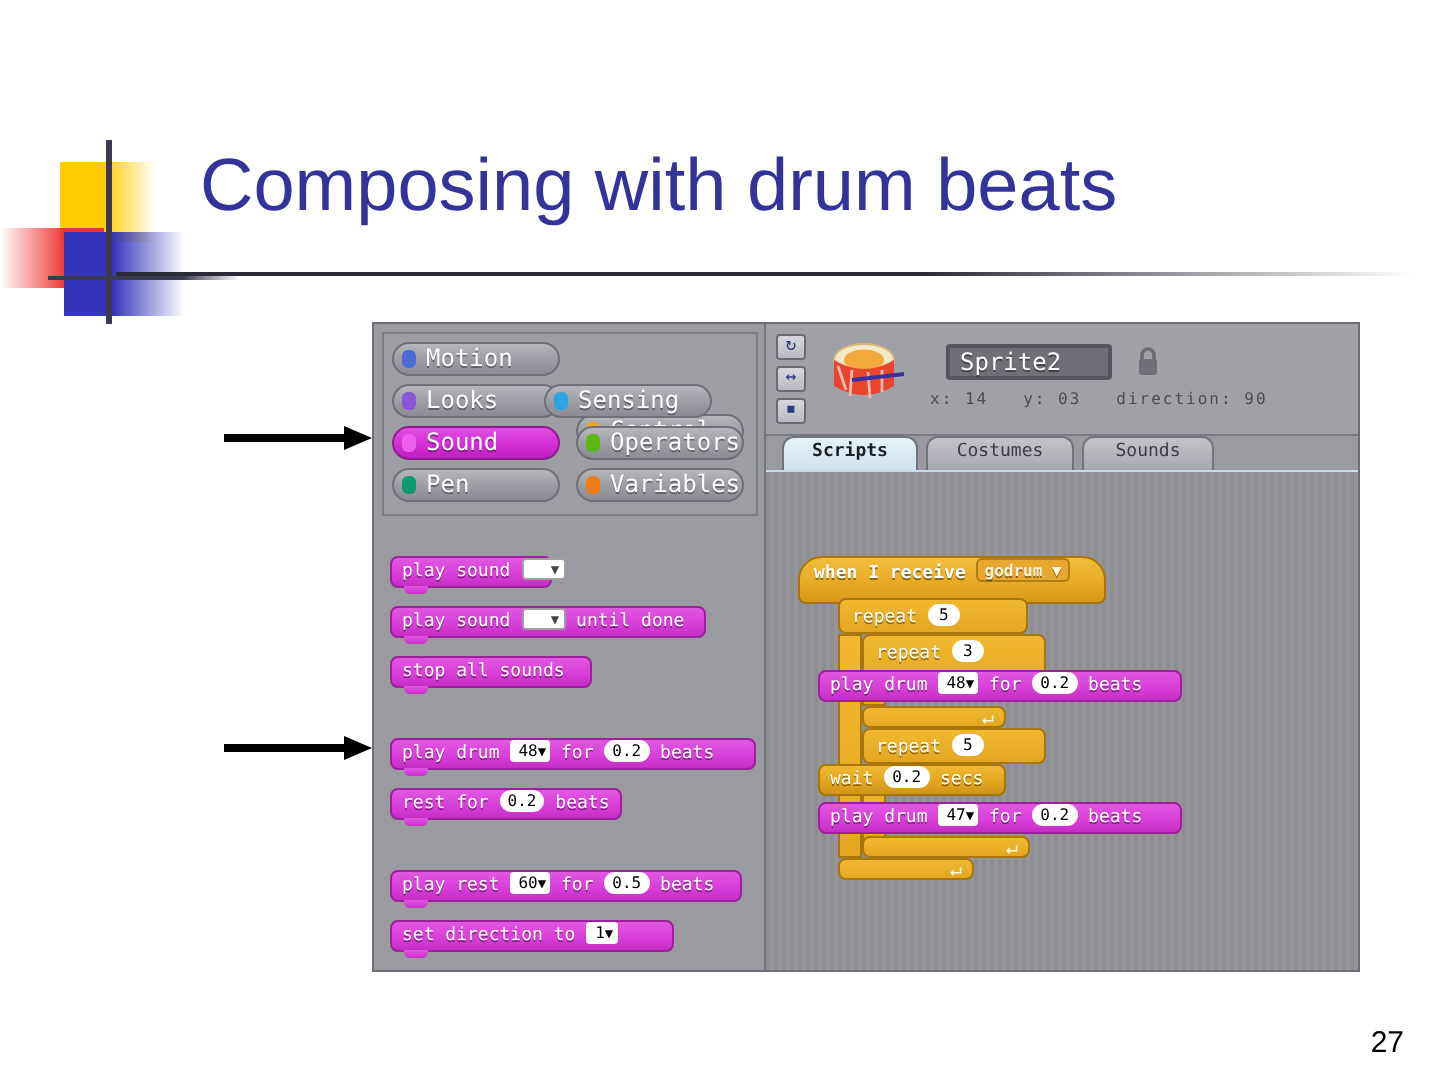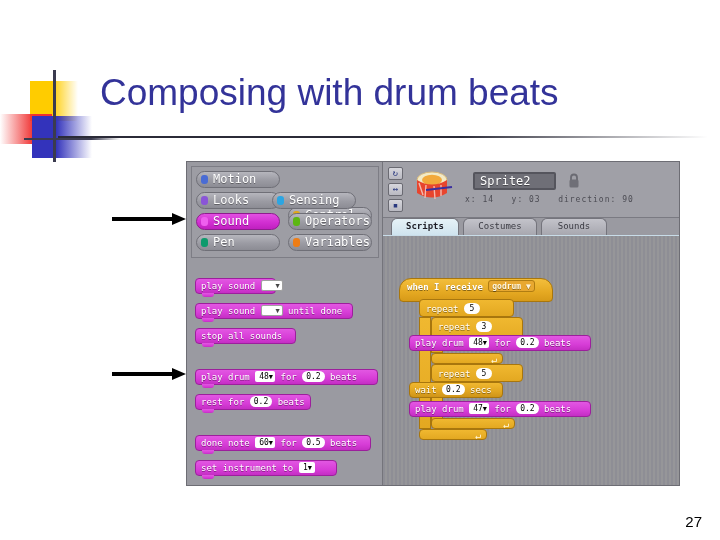--- a/index.html
+++ b/index.html
@@ -397,30 +397,30 @@
     </div>
 
     <div class="block sound" style="left:8px;top:232px;width:116px;">
       <span>rest for</span>
       <span class="numfield">0.2</span>
       <span>beats</span>
       <span class="notch"></span>
     </div>
 
     <div class="block sound" style="left:8px;top:273px;width:176px;">
-      <span>done note</span>
+      <span>play rest</span>
       <span class="dropfield"><span>60</span><span class="tri">▼</span></span>
       <span>for</span>
       <span class="numfield">0.5</span>
       <span>beats</span>
       <span class="notch"></span>
     </div>
 
     <div class="block sound" style="left:8px;top:298px;width:142px;">
-      <span>set instrument to</span>
+      <span>set direction to</span>
       <span class="dropfield"><span>1</span><span class="tri">▼</span></span>
       <span class="notch"></span>
     </div>
   </div>
 
   <div id="right-col">
 
     <div id="sprite-header">
       <div class="rot-btn" style="top:5px;">↻</div>
       <div class="rot-btn" style="top:21px;">↔</div>

